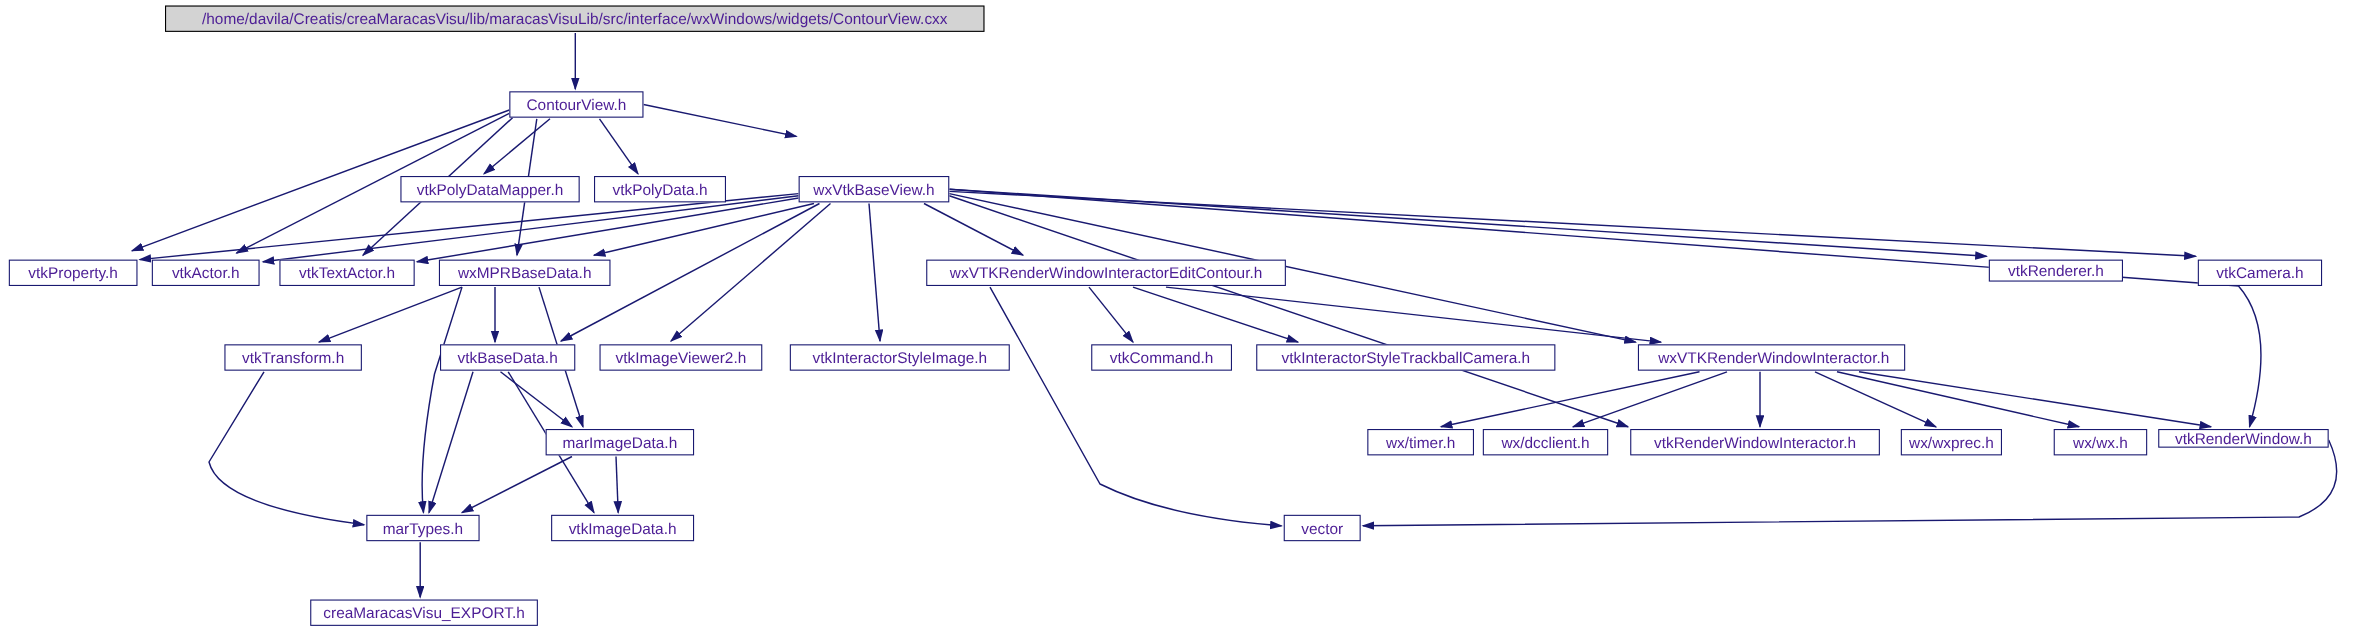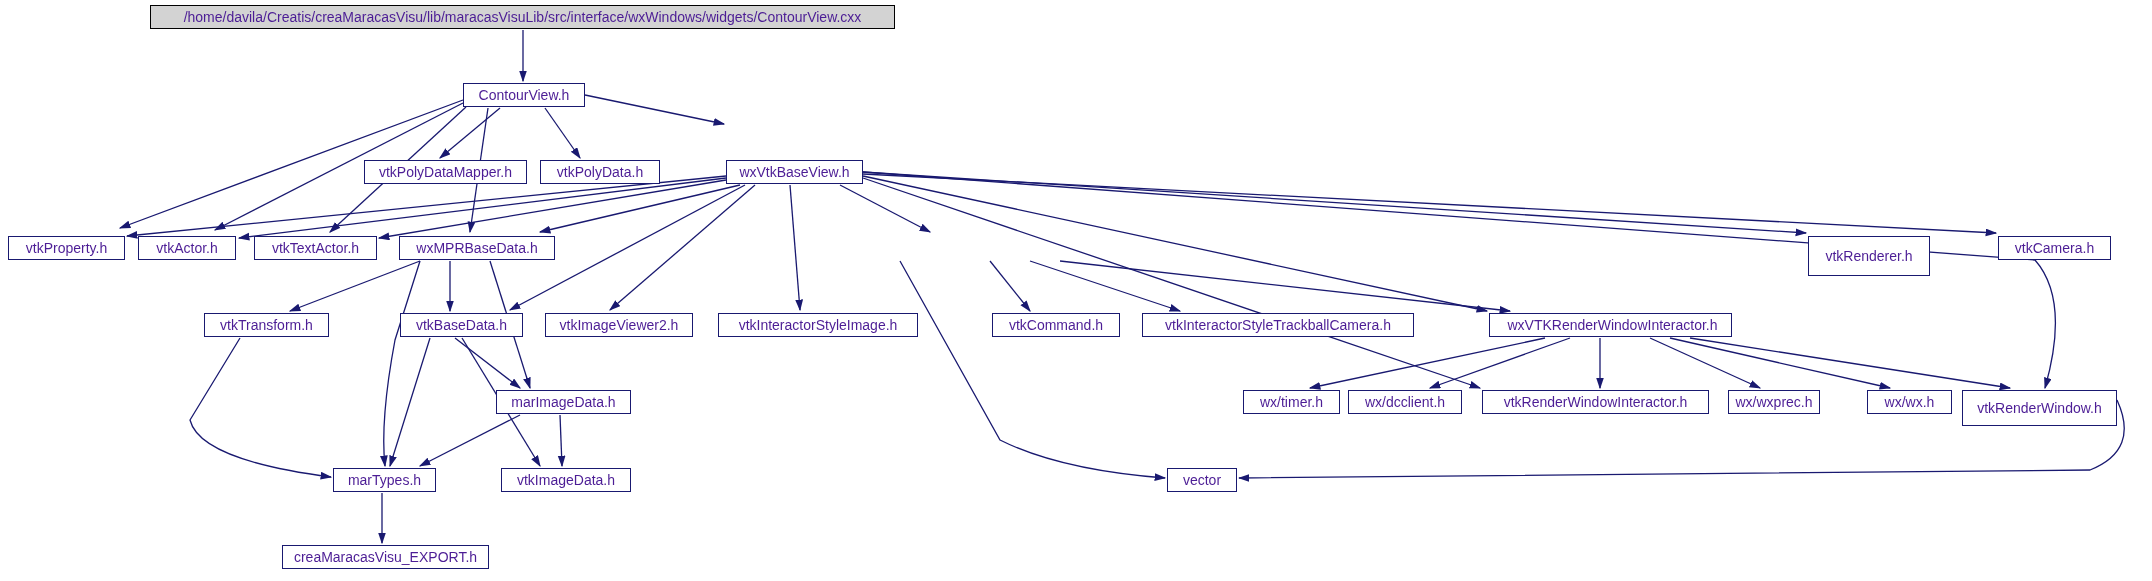--- a/index.html
+++ b/index.html
@@ -131,21 +131,24 @@
     </div>
   <div class="node" style="left:138px;top:236px;width:98px;height:24px;">
       <span>vtkActor.h</span>
     </div>
   <div class="node" style="left:254px;top:236px;width:123px;height:24px;">
       <span>vtkTextActor.h</span>
     </div>
   <div class="node" style="left:399px;top:236px;width:156px;height:24px;">
       <span>wxMPRBaseData.h</span>
     </div>
-  <div class="node" style="left:1808px;top:236px;width:122px;height:40px;">
+  <div class="node" style="left:842px;top:236px;width:327px;height:24px;">
+      <span>wxVTKRenderWindowInteractorEditContour.h</span>
+    </div>
+  <div class="node" style="left:1808px;top:236px;width:122px;height:20px;">
       <span>vtkRenderer.h</span>
     </div>
   <div class="node" style="left:1998px;top:236px;width:113px;height:24px;">
       <span>vtkCamera.h</span>
     </div>
   <div class="node" style="left:204px;top:313px;width:125px;height:24px;">
       <span>vtkTransform.h</span>
     </div>
   <div class="node" style="left:400px;top:313px;width:123px;height:24px;">
       <span>vtkBaseData.h</span>
@@ -176,21 +179,21 @@
     </div>
   <div class="node" style="left:1482px;top:390px;width:227px;height:24px;">
       <span>vtkRenderWindowInteractor.h</span>
     </div>
   <div class="node" style="left:1728px;top:390px;width:92px;height:24px;">
       <span>wx/wxprec.h</span>
     </div>
   <div class="node" style="left:1867px;top:390px;width:85px;height:24px;">
       <span>wx/wx.h</span>
     </div>
-  <div class="node" style="left:1962px;top:390px;width:155px;height:36px;align-items:center;">
+  <div class="node" style="left:1962px;top:390px;width:155px;height:17px;align-items:center;">
       <span>vtkRenderWindow.h</span>
     </div>
   <div class="node" style="left:333px;top:468px;width:103px;height:24px;">
       <span>marTypes.h</span>
     </div>
   <div class="node" style="left:501px;top:468px;width:130px;height:24px;text-align:center;">
       <span>vtkImageData.h</span>
     </div>
   <div class="node" style="left:1167px;top:468px;width:70px;height:24px;">
       <span>vector</span>

